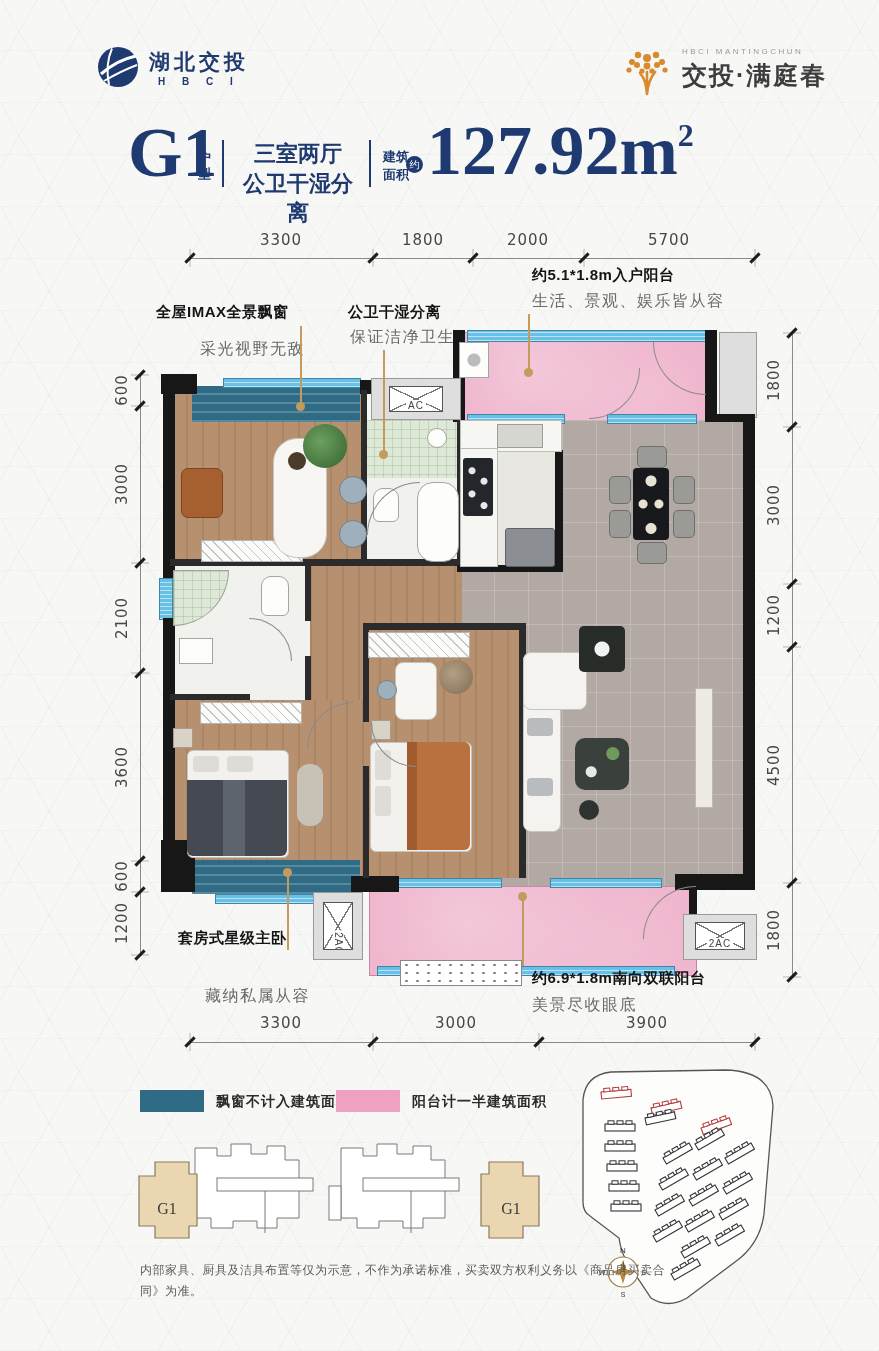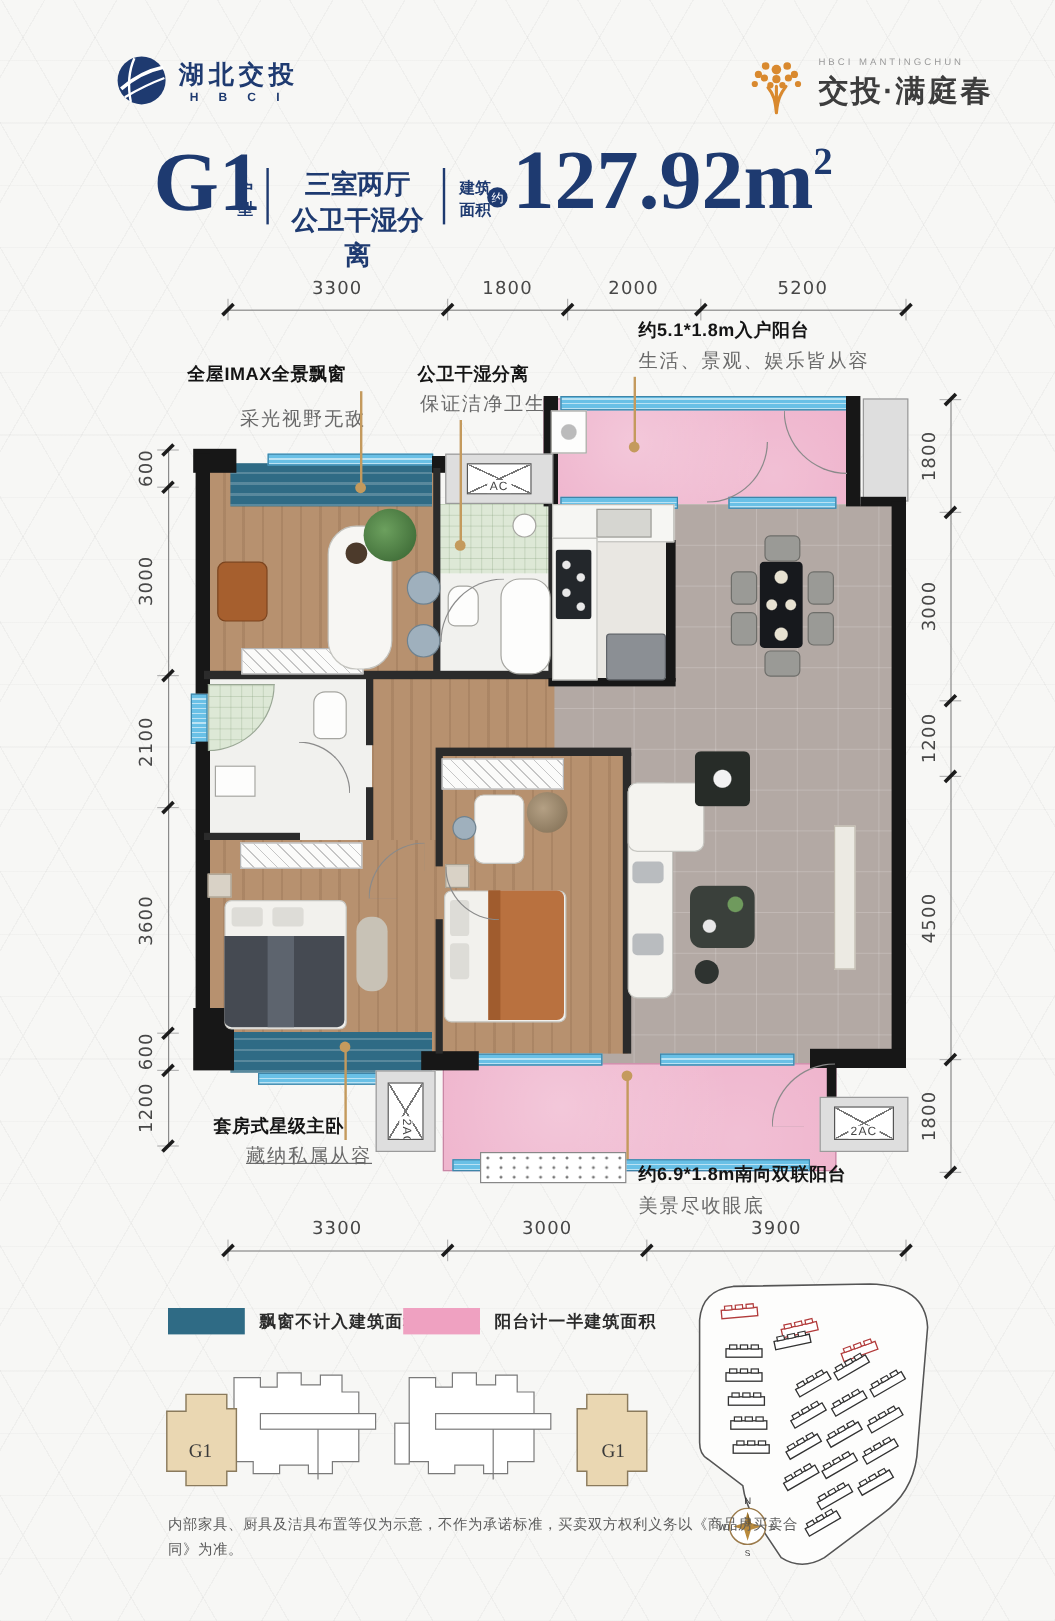--- a/index.html
+++ b/index.html
@@ -110,21 +110,21 @@
     <div class="exth" style="left:584px;top:249px;"></div>
     <div class="exth" style="left:755px;top:249px;"></div>
   <div class="tk" style="left:190px;top:258px;"></div>
     <div class="tk" style="left:373px;top:258px;"></div>
     <div class="tk" style="left:473px;top:258px;"></div>
     <div class="tk" style="left:584px;top:258px;"></div>
     <div class="tk" style="left:755px;top:258px;"></div>
   <div class="dlab" style="left:281px;top:240px;">3300</div>
   <div class="dlab" style="left:423px;top:240px;">1800</div>
   <div class="dlab" style="left:528px;top:240px;">2000</div>
-  <div class="dlab" style="left:669px;top:240px;">5200</div>
+  <div class="dlab" style="left:669px;top:240px;">5700</div>
 </div>
 
 <div>
   <div class="dimv" style="left:140px;top:375px;height:580px;"></div>
   <div class="extv" style="left:131px;top:375px;"></div>
     <div class="extv" style="left:131px;top:406px;"></div>
     <div class="extv" style="left:131px;top:563px;"></div>
     <div class="extv" style="left:131px;top:673px;"></div>
     <div class="extv" style="left:131px;top:861px;"></div>
     <div class="extv" style="left:131px;top:892px;"></div>
@@ -329,21 +329,21 @@
 <div class="gold-dot" style="left:379px;top:450px;"></div>
 
 <div class="ann-t" style="left:532px;top:266px;">约5.1*1.8m入户阳台</div>
 <div class="ann-d" style="left:532px;top:291px;">生活、景观、娱乐皆从容</div>
 <div class="gold-line" style="left:528px;top:314px;height:58px;"></div>
 <div class="gold-dot" style="left:524px;top:368px;"></div>
 
 <div class="gold-dot" style="left:283px;top:868px;"></div>
 <div class="gold-line" style="left:287px;top:876px;height:74px;"></div>
 <div class="ann-t" style="left:178px;top:929px;">套房式星级主卧</div>
-<div class="ann-d" style="left:205px;top:953px;text-decoration:underline;">藏纳私属从容</div>
+<div class="ann-d" style="left:205px;top:986px;">藏纳私属从容</div>
 
 <div class="gold-dot" style="left:518px;top:892px;"></div>
 <div class="gold-line" style="left:522px;top:900px;height:66px;"></div>
 <div class="ann-t" style="left:532px;top:969px;">约6.9*1.8m南向双联阳台</div>
 <div class="ann-d" style="left:532px;top:995px;">美景尽收眼底</div>
 
 <div>
   <div class="abs" style="left:140px;top:1090px;width:64px;height:22px;background:#2f6b85;"></div>
   <div class="lg-label" style="left:216px;top:1093px;">飘窗不计入建筑面积</div>
   <div class="abs" style="left:336px;top:1090px;width:64px;height:22px;background:#efa1c1;"></div>

